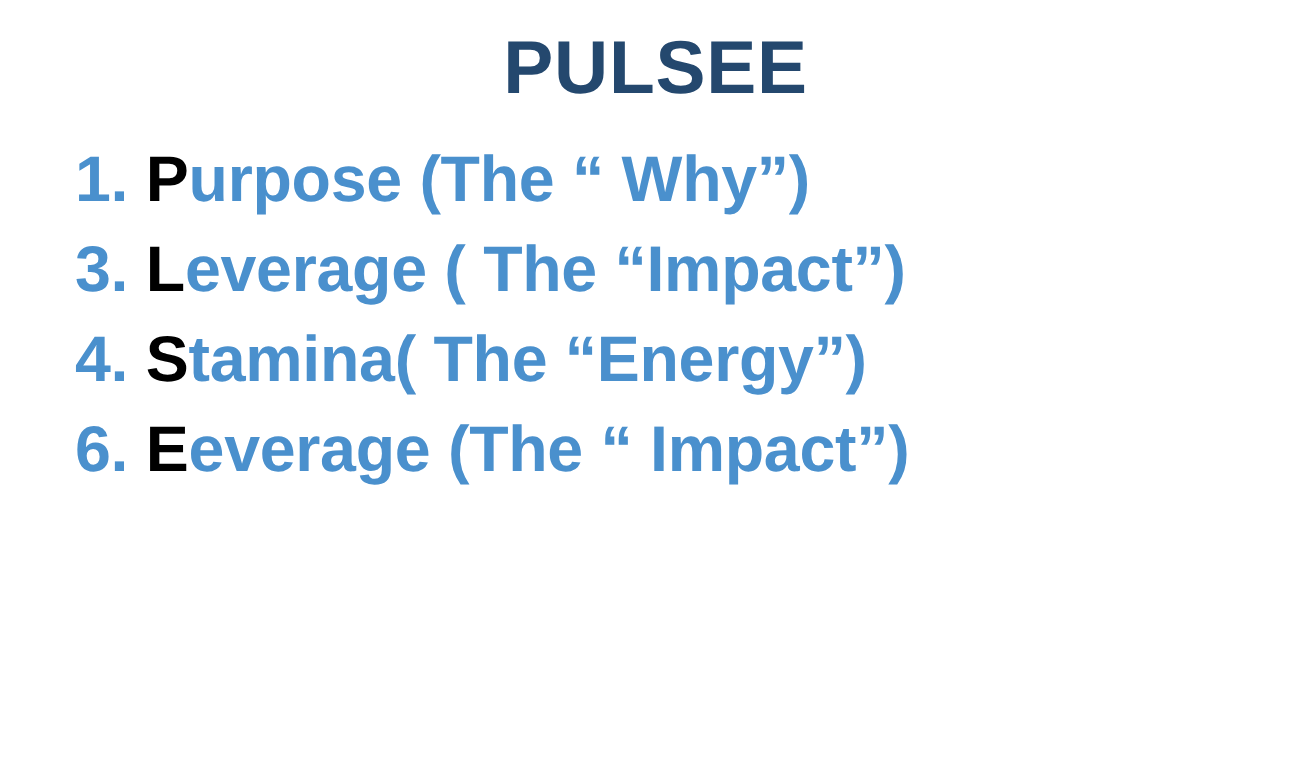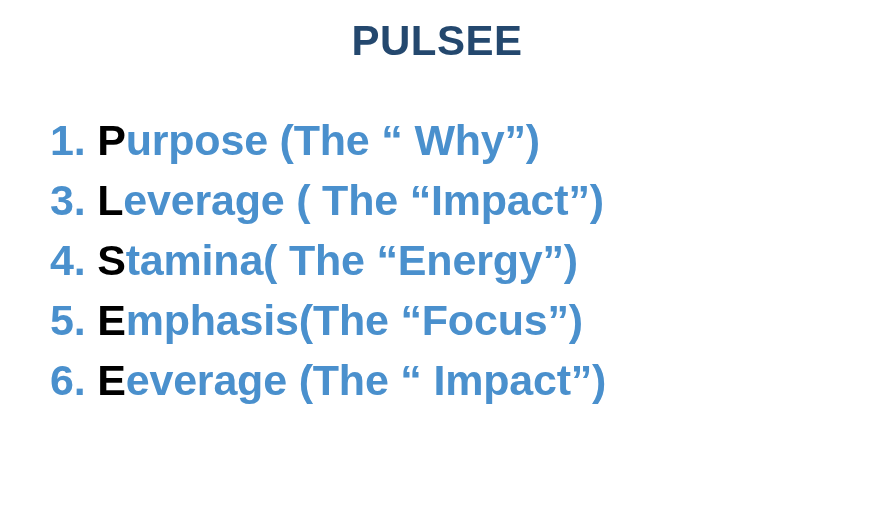--- a/index.html
+++ b/index.html
@@ -22,32 +22,31 @@
     box-sizing: border-box;
   }
   .title {
     position: absolute;
     top: 18px;
     left: 0;
     width: 874px;
     text-align: center;
     font-family: "Liberation Sans", sans-serif;
     font-weight: bold;
-    font-size: 42px;
+    font-size: 50px;
     letter-spacing: 0.5px;
     color: #24486e;
     line-height: 1.1;
     white-space: nowrap;
   }
   .list {
     position: absolute;
     top: 90px;
     left: 50px;
     width: 800px;
-    margin-top: 20px;
   }
   .list-item {
     font-family: "Liberation Sans", sans-serif;
     font-weight: bold;
     font-size: 43px;
     line-height: 60px;
     color: #4a90cd;
     white-space: nowrap;
     letter-spacing: -0.2px;
   }
@@ -79,23 +78,20 @@
 
 
     <div class="list-item">
       <span class="num">3.</span><span>&nbsp;</span><span class="cap">L</span><span class="rest">everage</span><span class="paren"> ( The “Impact”)</span>
     </div>
 
     <div class="list-item">
       <span class="num">4.</span><span>&nbsp;</span><span class="cap">S</span><span class="rest">tamina</span><span class="paren">( The “Energy”)</span>
     </div>
 
-    <div class="list-item">
-      <span class="num">5.</span><span>&nbsp;</span><span class="cap">E</span><span class="rest">mphasis</span><span class="paren">(The “Focus”)</span>
-    </div>
 
     <div class="list-item">
       <span class="num">6.</span><span>&nbsp;</span><span class="cap">E</span><span class="rest">everage</span><span class="paren"> (The “ Impact”)</span>
     </div>
 
   </div>
 
 </div>
 
 </body></html>

